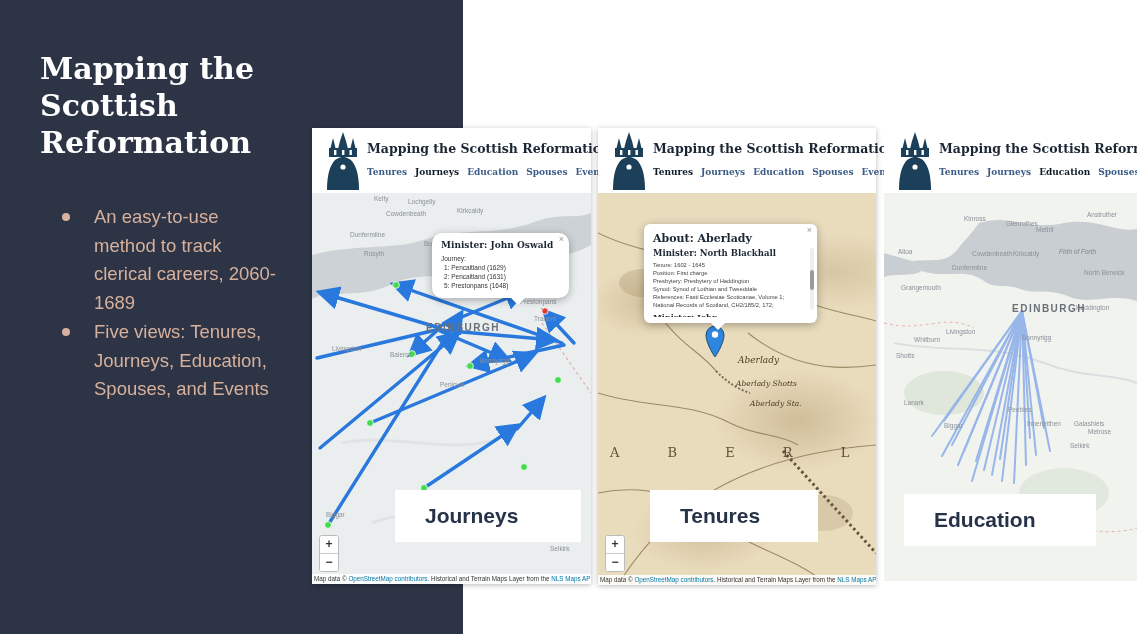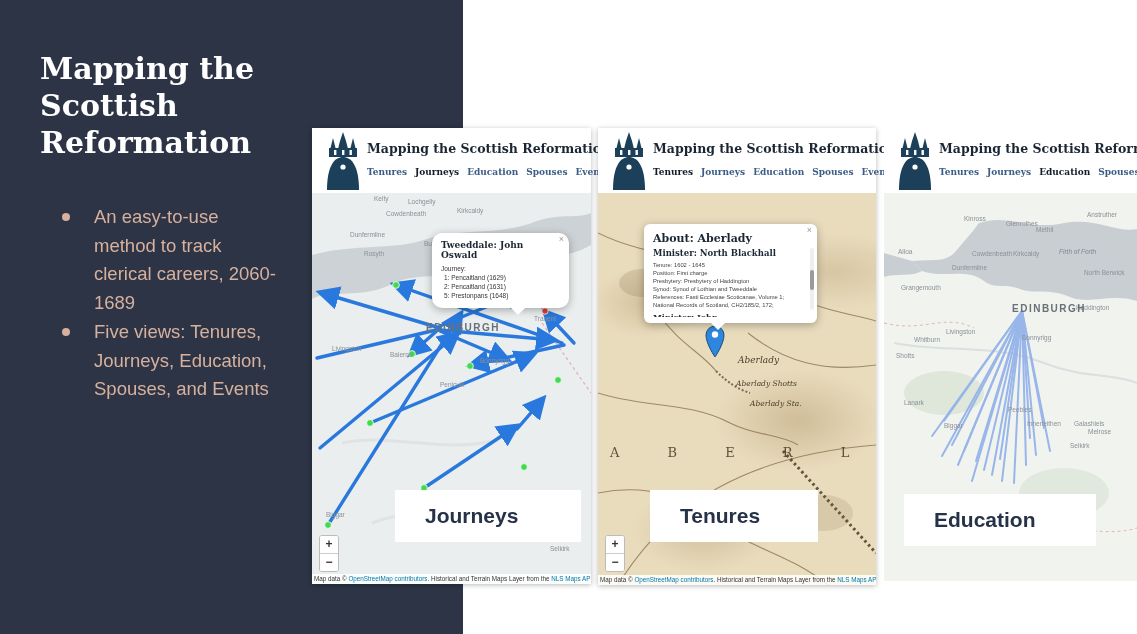--- a/index.html
+++ b/index.html
@@ -165,21 +165,21 @@
       <span class="pl" style="left:168px;top:164px">Bonnyrigg</span>
       <span class="pl" style="left:128px;top:188px">Penicuik</span>
       <span class="pl" style="left:208px;top:105px">Prestonpans</span>
       <span class="pl" style="left:222px;top:122px">Tranent</span>
       <span class="pl" style="left:14px;top:318px">Biggar</span>
       <span class="pl" style="left:238px;top:352px">Selkirk</span>
       <span class="city" style="left:96px;top:129px">EDINBURGH</span>
 
       <div class="popup popup1">
         <span class="close">×</span>
-        <div class="ptitle">Tweeddale: John Oswald</div>
+        <div class="ptitle">Minister: John Oswald</div>
         <div class="phead">Journey:</div>
         <div class="pline">1: Pencaitland (1629)</div>
         <div class="pline">2: Pencaitland (1631)</div>
         <div class="pline">5: Prestonpans (1648)</div>
         <div class="tail"></div>
       </div>
 
       <div class="view-label vl1">Journeys</div>
       <div class="zoomctl">
         <div class="zbtn">+</div>

